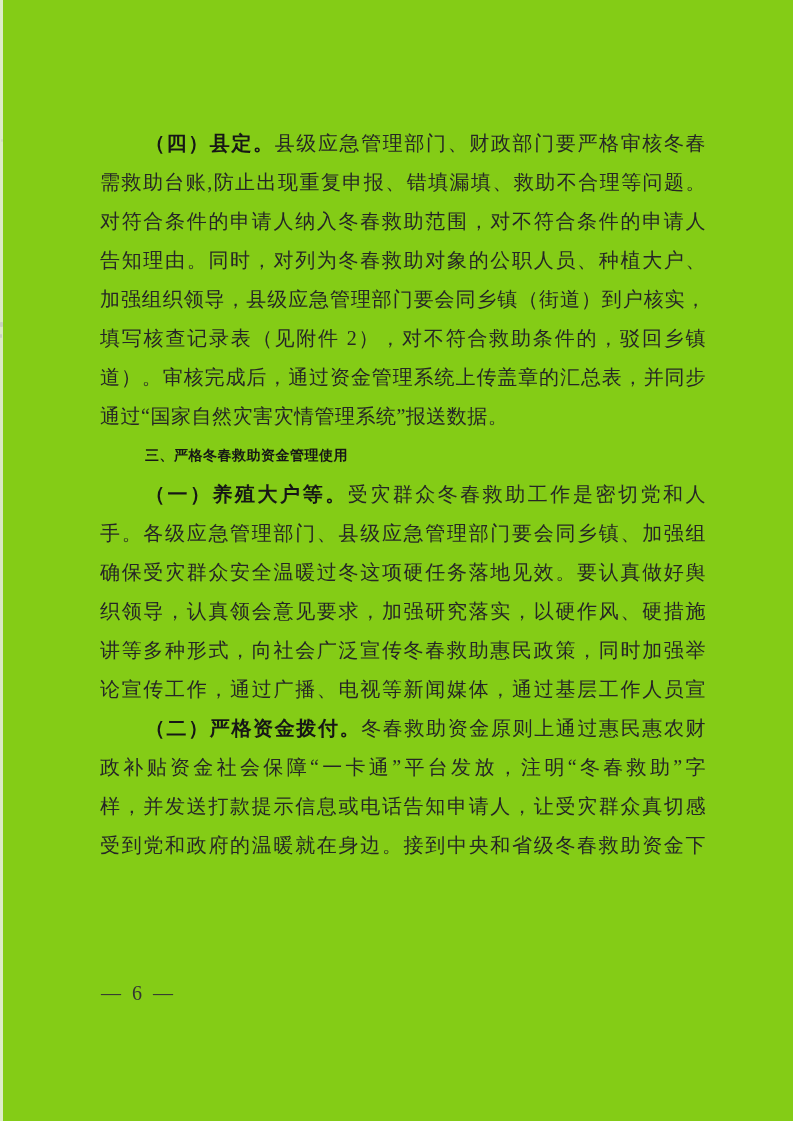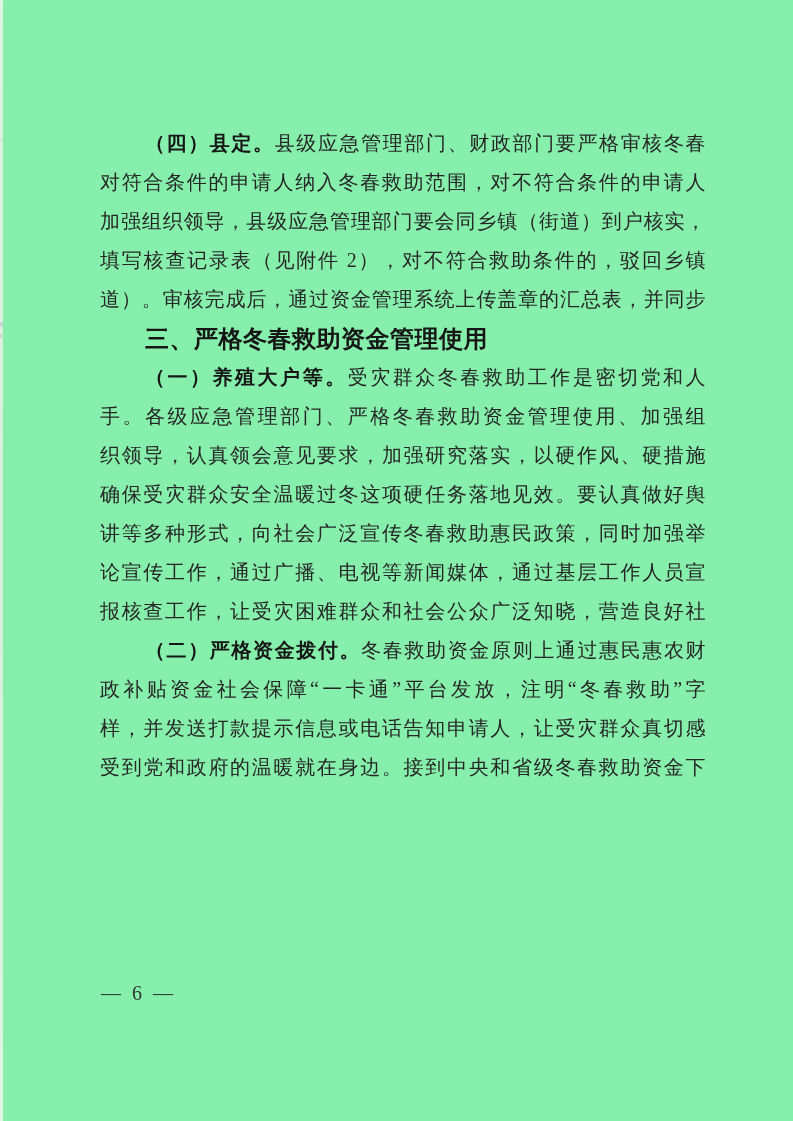--- a/index.html
+++ b/index.html
@@ -4,21 +4,21 @@
 <style>
   html, body {
     margin: 0;
     padding: 0;
     background: #ffffff;
   }
   .page {
     position: relative;
     width: 793px;
     height: 1121px;
-    background: #86efac;
+    background: #84cc16;
     overflow: hidden;
     font-family: "Liberation Serif", "DejaVu Serif", serif;
     color: #232323;
   }
   
   .edge-shade {
     position: absolute;
     left: 0; top: 0;
     width: 3px; height: 100%;
     background: linear-gradient(180deg, #f4f4f4 0%, #ededed 50%, #f5f5f5 100%);
@@ -54,23 +54,23 @@
     text-align-last: left;
   }
   .line.indent {
     padding-left: 45px;
   }
   .line .bold {
     font-weight: bold;
     color: #161616;
   }
   .line.heading {
-    font-family: Liberation Sans, sans-serif;
+    font-family: Liberation Serif, serif;
     font-weight: bold;
-    font-size: 24px;
+    font-size: 14px;
     color: #151515;
   }
   .footer-pagenum {
     position: absolute;
     left: 101px;
     top: 974px;
     font-size: 20px;
     line-height: 39px;
     letter-spacing: 3px;
     color: #343434;
@@ -81,32 +81,34 @@
 <body>
 
 <div class="page">
   <div class="edge-shade"></div>
   <div class="speck s1"></div>
   <div class="speck s2"></div>
   <div class="speck s3"></div>
 
   <div class="text-block">
       <div class="line indent"><span class="bold">（四）县定。</span><span>县级应急管理部门、财政部门要严格审核冬春</span></div>
+      <div class="line"><span>需救助台账,防止出现重复申报、错填漏填、救助不合理等问题。</span></div>
       <div class="line"><span>对符合条件的申请人纳入冬春救助范围，对不符合条件的申请人</span></div>
+      <div class="line"><span>告知理由。同时，对列为冬春救助对象的公职人员、种植大户、</span></div>
       <div class="line"><span>加强组织领导，县级应急管理部门要会同乡镇（街道）到户核实，</span></div>
       <div class="line"><span>填写核查记录表（见附件 2），对不符合救助条件的，驳回乡镇（街</span></div>
       <div class="line"><span>道）。审核完成后，通过资金管理系统上传盖章的汇总表，并同步</span></div>
+      <div class="line no-stretch"><span>通过“国家自然灾害灾情管理系统”报送数据。</span></div>
       <div class="line indent no-stretch heading"><span class="bold">三、严格冬春救助资金管理使用</span></div>
       <div class="line indent"><span class="bold">（一）养殖大户等。</span><span>受灾群众冬春救助工作是密切党和人</span></div>
-      <div class="line"><span>手。各级应急管理部门、严格冬春救助资金管理使用、加强组</span></div>
+      <div class="line"><span>手。各级应急管理部门、县级应急管理部门要会同乡镇、加强组</span></div>
+      <div class="line"><span>确保受灾群众安全温暖过冬这项硬任务落地见效。要认真做好舆</span></div>
       <div class="line"><span>织领导，认真领会意见要求，加强研究落实，以硬作风、硬措施</span></div>
-      <div class="line"><span>确保受灾群众安全温暖过冬这项硬任务落地见效。要认真做好舆</span></div>
       <div class="line"><span>讲等多种形式，向社会广泛宣传冬春救助惠民政策，同时加强举</span></div>
       <div class="line"><span>论宣传工作，通过广播、电视等新闻媒体，通过基层工作人员宣</span></div>
-      <div class="line"><span>报核查工作，让受灾困难群众和社会公众广泛知晓，营造良好社</span></div>
       <div class="line indent"><span class="bold">（二）严格资金拨付。</span><span>冬春救助资金原则上通过惠民惠农财</span></div>
       <div class="line"><span>政补贴资金社会保障“一卡通”平台发放，注明“冬春救助”字</span></div>
       <div class="line"><span>样，并发送打款提示信息或电话告知申请人，让受灾群众真切感</span></div>
       <div class="line"><span>受到党和政府的温暖就在身边。接到中央和省级冬春救助资金下</span></div>
     </div>
 
   <div class="footer-pagenum">— 6 —</div>
 </div>
 
 </body></html>

